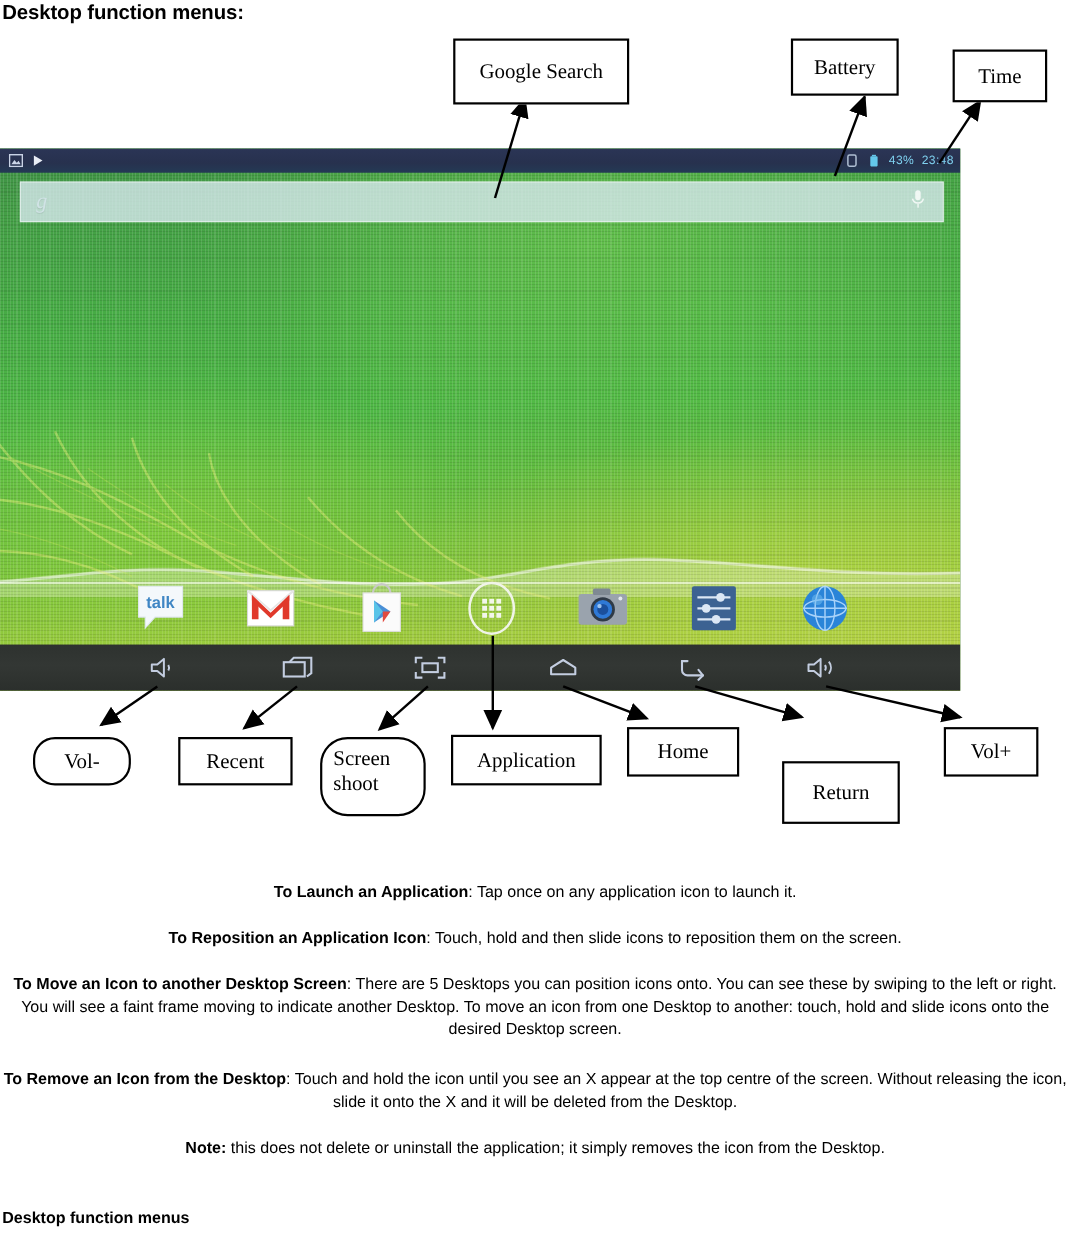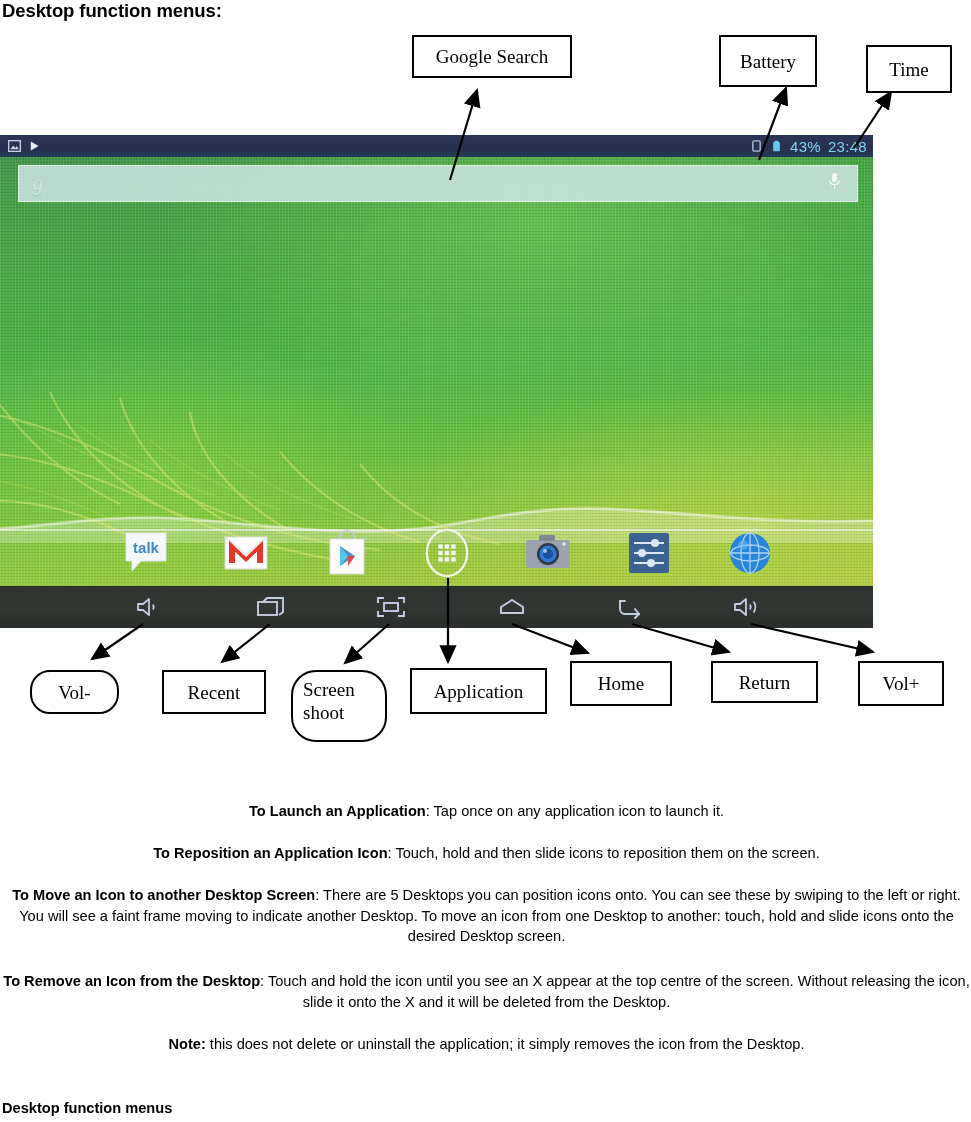--- a/index.html
+++ b/index.html
@@ -147,21 +147,21 @@
     z-index: 3;
   }
   .sb-left { display:flex; align-items:center; gap:7px; padding-left:8px; }
   .sb-right {
     margin-left: auto;
     display: flex;
     align-items: center;
     gap: 7px;
     padding-right: 6px;
     color: #7fd2f0;
-    font-size: 15px;
+    font-size: 11px;
     font-family: "Liberation Sans", sans-serif;
     letter-spacing: .3px;
   }
   .sb-icon { width: 13px; height: 12px; display:block; }
 
   
   .searchwidget {
     position: absolute;
     left: 18px;
     top: 30px;
@@ -223,21 +223,21 @@
     display: flex;
     align-items: center;
     justify-content: center;
   }
 </style>
 </head>
 <body>
 
 <div class="page-title">Desktop function menus:</div>
 
-<div class="callout" style="left:412px; top:35px; width:160px; height:43px;">
+<div class="callout" style="left:412px; top:35px; width:160px; height:60px;">
   <span>Google Search</span>
 </div>
 
 <div class="callout" style="left:719px; top:35px; width:98px; height:52px;">
   <span>Battery</span>
 </div>
 
 <div class="callout" style="left:866px; top:45px; width:86px; height:48px;">
   <span>Time</span>
 </div>
@@ -462,21 +462,21 @@
 </div>
 
 <div class="callout" style="left:410px; top:668px; width:137px; height:46px;">
   <span>Application</span>
 </div>
 
 <div class="callout" style="left:570px; top:661px; width:102px; height:45px;">
   <span>Home</span>
 </div>
 
-<div class="callout" style="left:711px; top:661px; width:107px; height:42px;text-align:center;">
+<div class="callout" style="left:711px; top:692px; width:107px; height:57px;text-align:center;">
   <span>Return</span>
 </div>
 
 <div class="callout" style="left:858px; top:661px; width:86px; height:45px;">
   <span>Vol+</span>
 </div>
 
 <svg class="arrows" viewBox="0 0 971 1122">
   <defs>
     <marker id="ah" markerWidth="9" markerHeight="9" refX="7.6" refY="4.5" orient="auto" markerUnits="strokeWidth">

